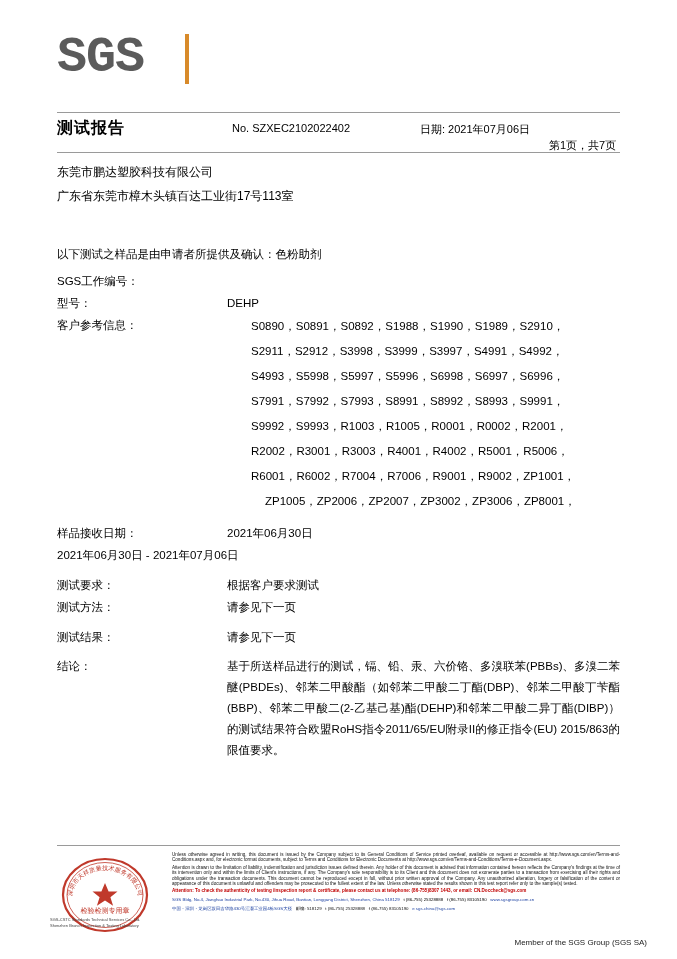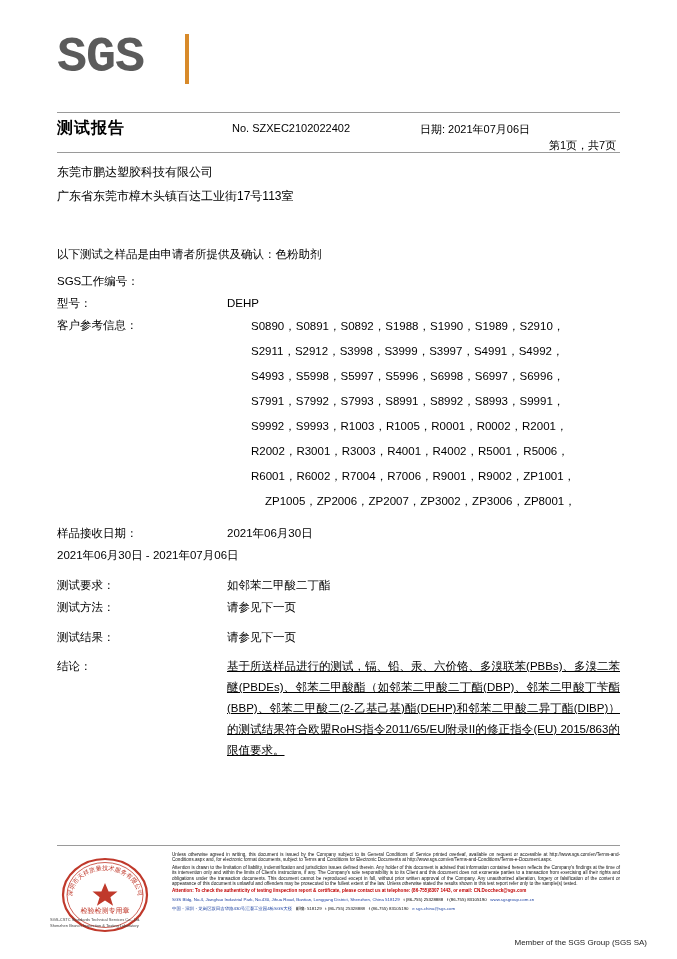--- a/index.html
+++ b/index.html
@@ -142,21 +142,20 @@
   .ref-line.indent2 { padding-left: 28px; }
 
   .spacer-sm { height: 8px; }
 
   .block-row .field-label { line-height: 21px; }
   .block-row .field-value { line-height: 21px; }
 
   .conclusion-value {
     line-height: 21px;
     text-align: justify;
-    text-decoration: underline;
   }
 
   
   .footer-rule {
     position: absolute;
     left: 57px;
     top: 845px;
     width: 563px;
     height: 1px;
     background: #9a9a9a;
@@ -263,21 +262,21 @@
     </div>
 
     <div class="field-row">
       <div class="field-value">2021年06月30日 - 2021年07月06日</div>
     </div>
 
     <div class="spacer-sm"></div>
 
     <div class="field-row">
       <div class="field-label">测试要求：</div>
-      <div class="field-value">如邻苯二甲酸二丁酯</div>
+      <div class="field-value">根据客户要求测试</div>
     </div>
 
     <div class="field-row">
       <div class="field-label">测试方法：</div>
       <div class="field-value">请参见下一页</div>
     </div>
 
     <div class="spacer-sm"></div>
 
     <div class="field-row">

